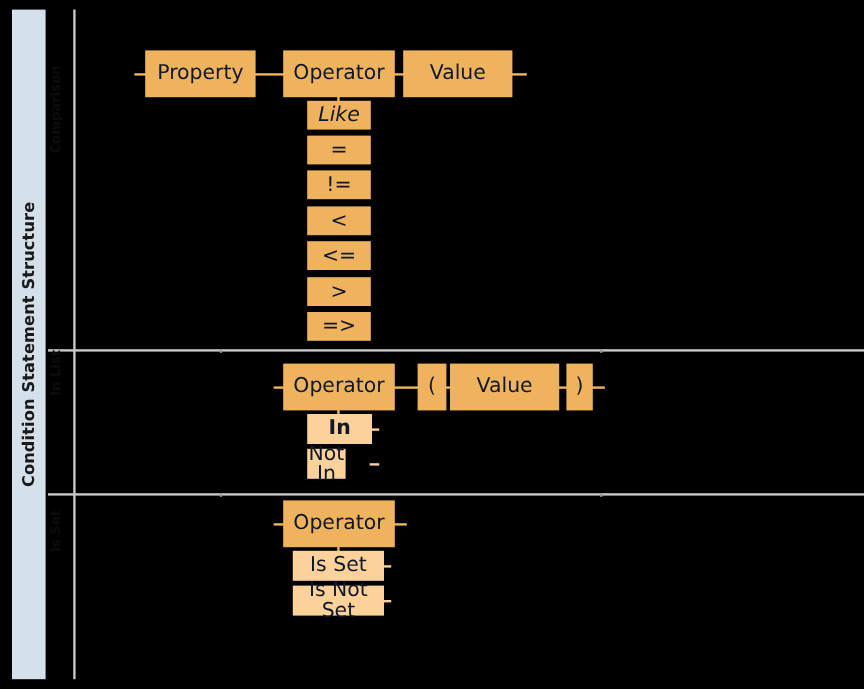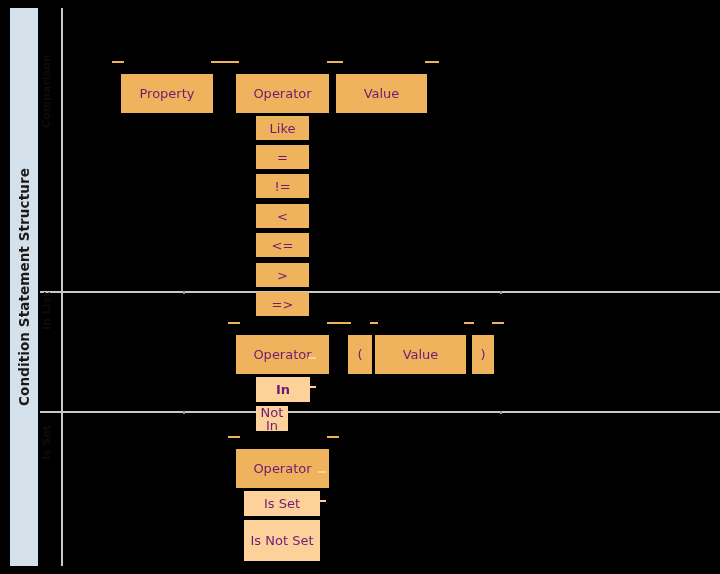--- a/index.html
+++ b/index.html
@@ -76,28 +76,27 @@
     display: inline-block;
     transform: rotate(-90deg);
     transform-origin: left top;
   }
 
   
   .box {
     position: absolute;
     box-sizing: border-box;
     background: #eeb35c;
-    color: #701a75;
-    font-size: 13px;
+    color: #0f172a;
+    font-size: 17px;
     display: flex;
     align-items: center;
     justify-content: center;
     text-align: center;
     line-height: 1;
-    margin-top: 32px;
   }
   .box.light {
     background: #fcd29a;
   }
 
   
   .conn {
     position: absolute;
     background: #eeb35c;
     height: 2px;
@@ -134,21 +133,21 @@
 
   <div class="conn" style="left:112px; top:61px; width:12px;"></div>
   <div class="box" style="left:121px; top:42px; width:92px; height:39px;">Property</div>
   <div class="conn" style="left:211px; top:61px; width:28px;"></div>
   <div class="box" style="left:236px; top:42px; width:93px; height:39px;">Operator</div>
   <div class="conn" style="left:327px; top:61px; width:16px;"></div>
   <div class="box" style="left:336px; top:42px; width:91px; height:39px;">Value</div>
   <div class="conn" style="left:425px; top:61px; width:14px;"></div>
 
   <div class="conn v" style="left:281px; top:80px; height:6px;"></div>
-  <div class="box" style="left:256px; top:84px; width:53px; height:24px;">Like</div>
+  <div class="box" style="left:256px; top:84px; width:53px; height:24px;font-style:italic;">Like</div>
   <div class="box" style="left:256px; top:113px; width:53px; height:24px;">=</div>
   <div class="box" style="left:256px; top:142px; width:53px; height:24px;">!=</div>
   <div class="box" style="left:256px; top:172px; width:53px; height:24px;">&lt;</div>
   <div class="box" style="left:256px; top:201px; width:53px; height:24px;">&lt;=</div>
   <div class="box" style="left:256px; top:231px; width:53px; height:24px;">&gt;</div>
   <div class="box" style="left:256px; top:260px; width:53px; height:24px;">=&gt;</div>
 
   <div class="conn" style="left:228px; top:322px; width:12px;"></div>
   <div class="box" style="left:236px; top:303px; width:93px; height:39px;">Operator</div>
   <div class="conn" style="left:327px; top:322px; width:24px;"></div>
@@ -164,17 +163,17 @@
   <div class="box light" style="left:256px; top:374px; width:32px; height:25px;">Not In</div>
   <div class="conn light" style="left:308px; top:357px; width:8px;"></div>
   <div class="conn light" style="left:308px; top:386px; width:8px;"></div>
 
   <div class="conn" style="left:228px; top:436px; width:12px;"></div>
   <div class="box" style="left:236px; top:417px; width:93px; height:39px;">Operator</div>
   <div class="conn" style="left:327px; top:436px; width:12px;"></div>
 
   <div class="conn v" style="left:281px; top:455px; height:6px;"></div>
   <div class="box light" style="left:244px; top:459px; width:76px; height:25px;">Is Set</div>
-  <div class="box light" style="left:244px; top:488px; width:76px; height:41px;text-align:right;">Is Not Set</div>
+  <div class="box light" style="left:244px; top:488px; width:76px; height:25px;">Is Not Set</div>
   <div class="conn light" style="left:318px; top:471px; width:8px;"></div>
   <div class="conn light" style="left:318px; top:500px; width:8px;"></div>
 
 </div>
 
 </body></html>

